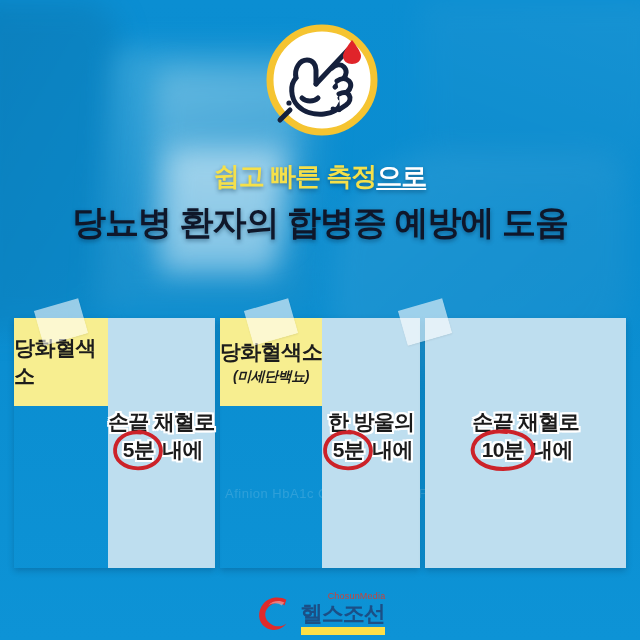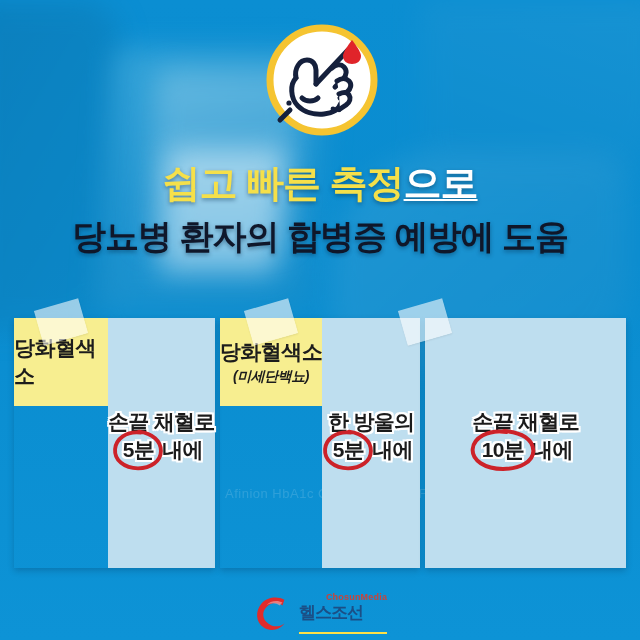--- a/index.html
+++ b/index.html
@@ -53,21 +53,21 @@
 
   
   .hero-icon{position:absolute;left:266px;top:24px;width:112px;height:112px;}
 
   
   .headline{position:absolute;left:0;top:162px;width:640px;text-align:center;}
   .hl-line{
     font-weight:bold;letter-spacing:-1px;line-height:1.12;
     text-shadow:0 2px 4px rgba(0,40,70,.45);
   }
-  .hl1{font-size:38px;}
+  .hl1{font-size:26px;}
   .hl-yellow{color:#f5e04a;}
   .hl-white{color:#ffffff;text-decoration:underline;text-underline-offset:3px;
             text-decoration-thickness:2px;}
   .hl2{font-size:34px;color:#0f172a;margin-top:12px;}
 
   
   .cards{position:absolute;left:14px;top:318px;width:612px;height:250px;
          display:flex;gap:5px;}
   .card{position:relative;flex:1;display:flex;flex-direction:row;
         box-shadow:0 3px 6px rgba(0,30,60,.22);}
@@ -101,23 +101,23 @@
     position:absolute;left:50%;top:50%;transform:translate(-50%,-50%);
     width:56px;height:44px;pointer-events:none;
   }
   .circle-mark.wide{width:72px;height:46px;}
 
   
   .footer{position:absolute;left:0;top:586px;width:640px;height:54px;
           display:flex;align-items:center;justify-content:center;gap:8px;}
   .logo-mark{width:38px;height:38px;flex:none;}
   .logo-text{display:flex;flex-direction:column;line-height:1;}
-  .logo-brand{font-size:9px;font-weight:bold;color:#c8443a;letter-spacing:.2px;margin-left:27px;}
-  .logo-name{font-size:17px;font-weight:bold;color:#1b4f86;letter-spacing:-1px;
-             margin-top:2px;border-bottom:2px solid #fde047;padding-bottom:11px;}
+  .logo-brand{font-size:9px;font-weight:normal;color:#c8443a;letter-spacing:.2px;margin-left:27px;}
+  .logo-name{font-size:22px;font-weight:bold;color:#1b4f86;letter-spacing:-1px;
+             margin-top:2px;border-bottom:8px solid #fde047;padding-bottom:2px;}
 </style>
 </head>
 <body>
 
 <div class="stage">
 
   <div class="bg">
     <div class="bg-blob blob-darkleft"></div>
     <div class="bg-blob blob-machine"></div>
     <div class="bg-blob blob-screen"></div>

